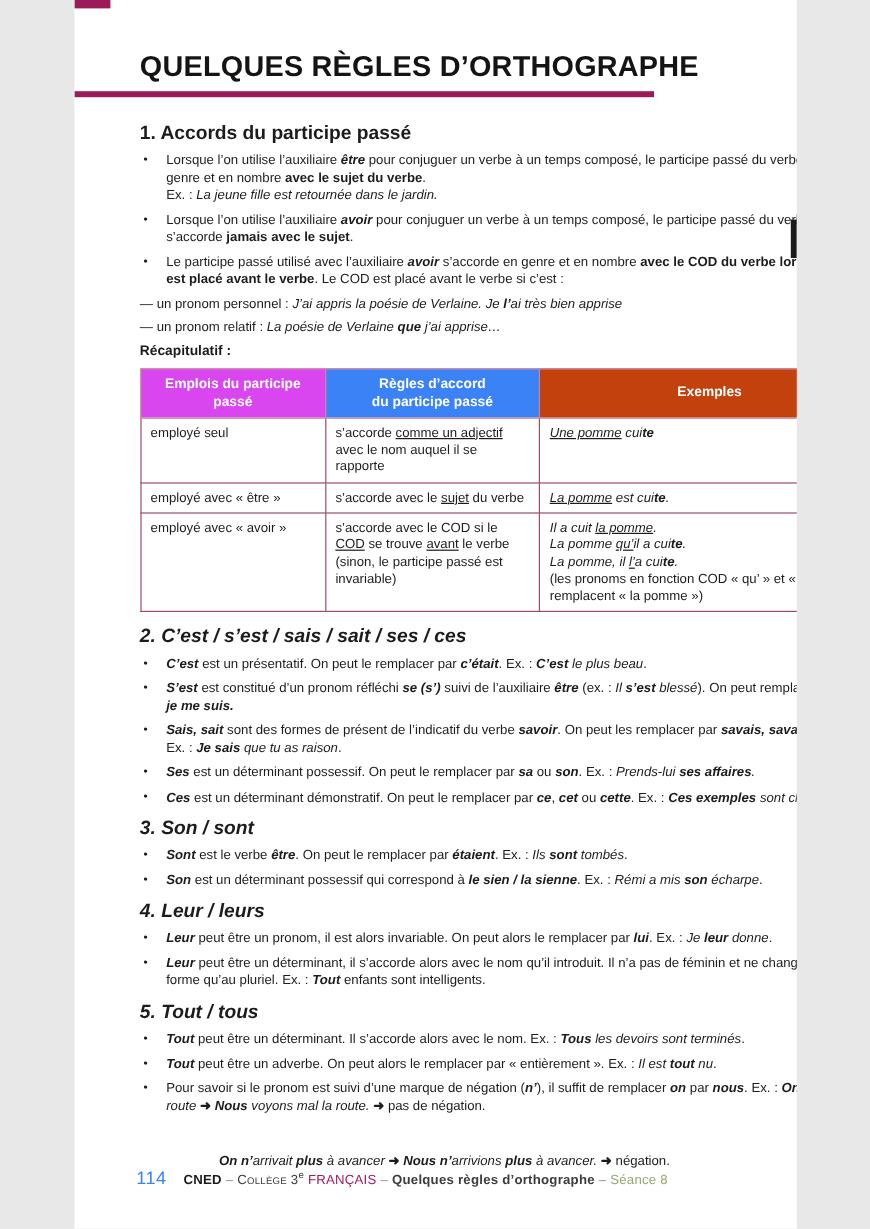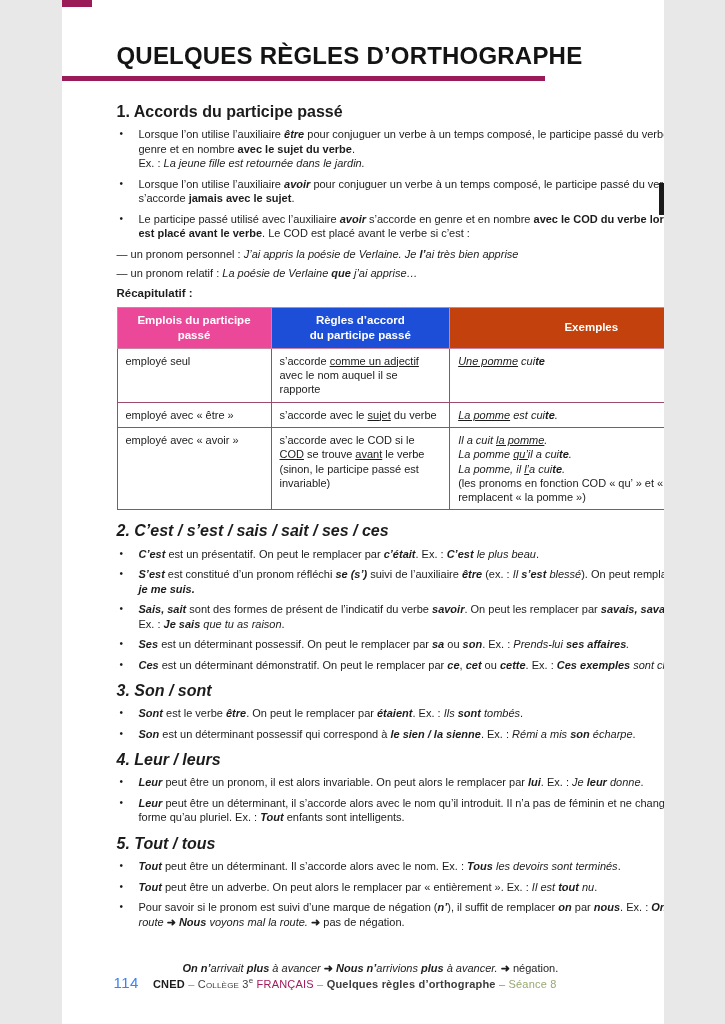--- a/index.html
+++ b/index.html
@@ -77,22 +77,22 @@
             <div class="tline"><span>— un pronom relatif : </span><span class="i">La poésie de Verlaine </span><span class="b i">que</span><span class="i"> j’ai apprise…</span></div>
           </div>
         </div>
       </div>
 
     <div class="recap">Récapitulatif :</div>
 
     <table class="summary" style="border: 1px solid rgb(155, 75, 112);">
       <thead>
         <tr id="thead-row">
-            <th class="c1" style="background: #ec4899; border: 1px solid rgb(201, 132, 159); margin-left: 40px;">Emplois du participe passé</th>
-            <th class="c2" style="background: #1d4ed8; border: 1px solid rgb(201, 132, 159);">Règles d’accord<br>du participe passé</th>
+            <th class="c1" style="background: #d946ef; border: 1px solid rgb(201, 132, 159); margin-left: 40px;">Emplois du participe passé</th>
+            <th class="c2" style="background: #3b82f6; border: 1px solid rgb(201, 132, 159);">Règles d’accord<br>du participe passé</th>
             <th class="c3" style="background: #c2410c; border: 1px solid rgb(201, 132, 159);">Exemples</th>
           </tr>
       </thead>
       <tbody id="tbody">
           <tr>
             <td class="c1" style="border: 1px solid rgb(155, 75, 112);">
               <div class="tline"><span>employé seul</span></div>
             </td>
             <td class="c2" style="border: 1px solid rgb(155, 75, 112);">
               <div class="tline"><span>s’accorde </span><span class="u">comme un adjectif</span><span> avec le nom auquel il se rapporte</span></div>

